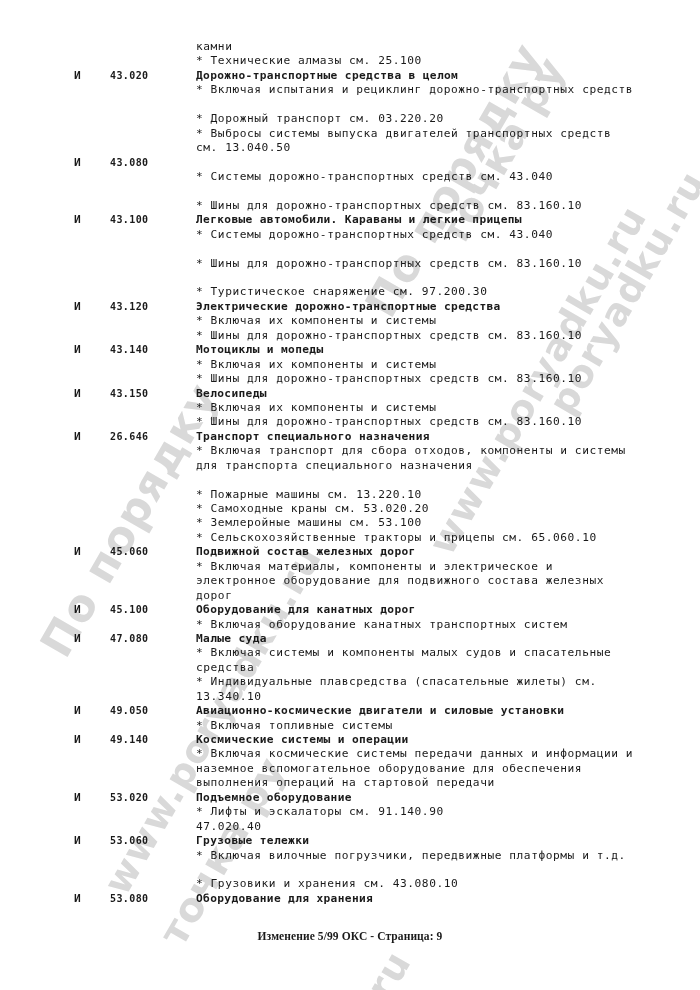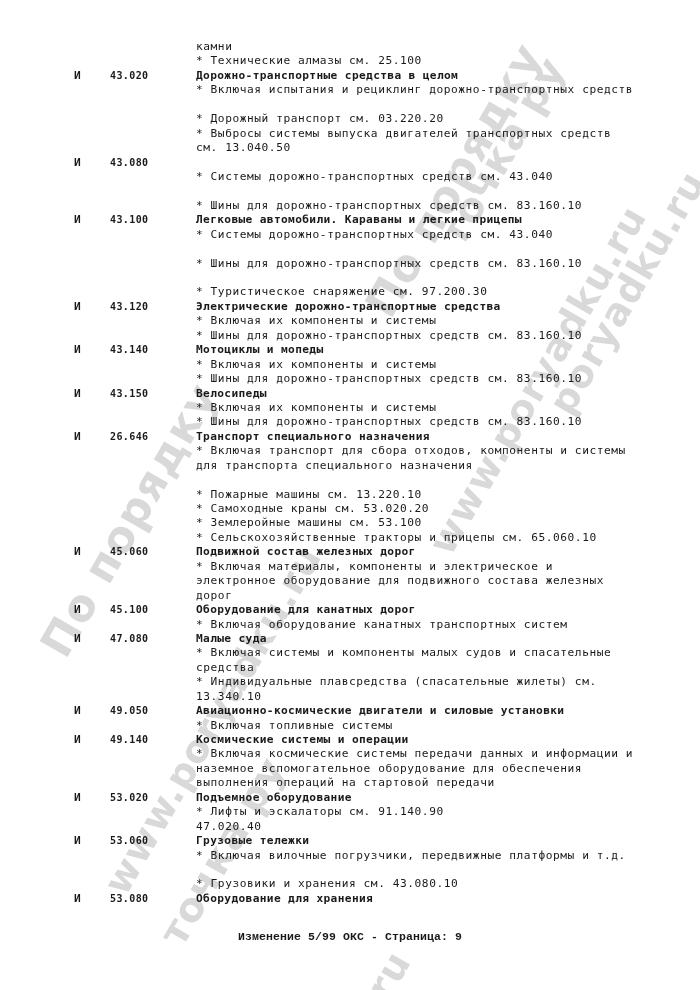--- a/index.html
+++ b/index.html
@@ -87,21 +87,21 @@
     letter-spacing: 0.35px;
   }
 
   
   #footer {
     position: absolute;
     left: 0;
     top: 930px;
     width: 700px;
     text-align: center;
-    font-family: Liberation Mono, monospace;
+    font-family: Liberation Serif, serif;
     font-size: 11.5px;
     font-weight: 600;
     color: #1a1a1a;
     letter-spacing: 0.1px;
   }
 </style>
 </head>
 <body>
 
 <div id="watermark-layer">

